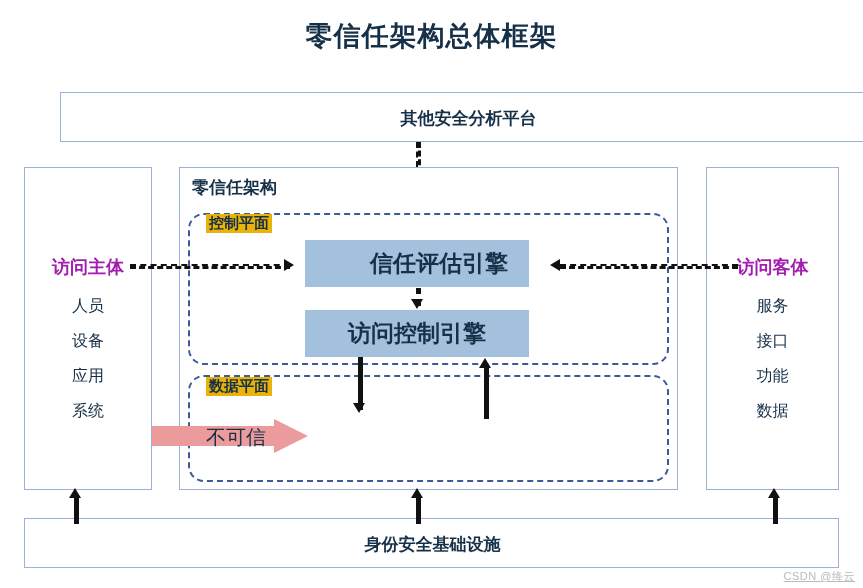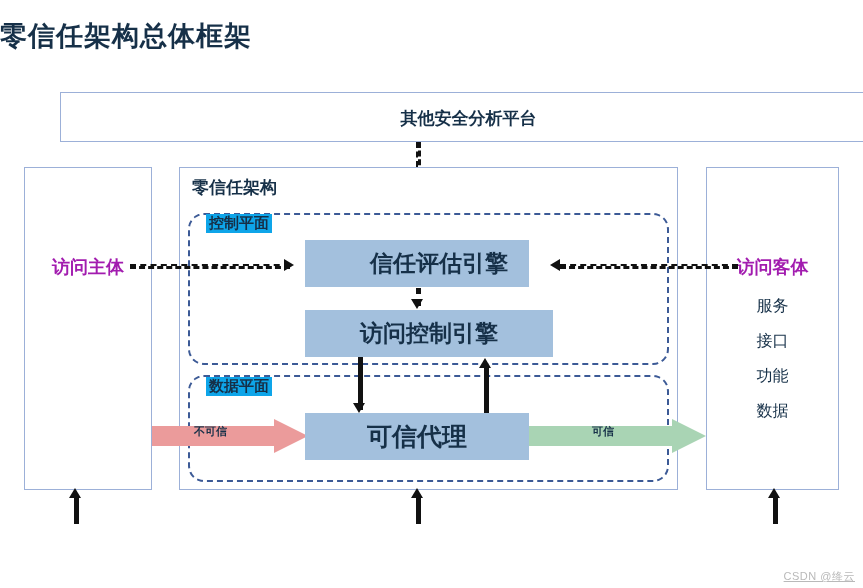--- a/index.html
+++ b/index.html
@@ -8,21 +8,21 @@
     background:#ffffff;
     font-family:"Liberation Sans","DejaVu Sans",sans-serif;
     color:#1f3246;
     overflow:hidden;
   }
   #stage{position:relative;width:863px;height:588px;}
 
   
   .title{
     position:absolute;left:0;top:18px;width:863px;
-    text-align:left;
+    text-align:center;
     font-size:27px;font-weight:bold;letter-spacing:1px;
     color:#163048;
   }
 
   
   .frame{
     position:absolute;
     border:1.4px solid #9cb0d8;
     background:#ffffff;
     box-sizing:border-box;
@@ -65,51 +65,52 @@
   
   .plane{
     position:absolute;
     border:2.2px dashed #3c5a96;
     border-radius:16px;
     box-sizing:border-box;
   }
   .plane-label{
     position:absolute;
     font-size:15px;font-weight:bold;color:#163048;
-    background:#0ea5e9;padding:0 3px;white-space:nowrap;
+    background:#eab308;padding:0 3px;white-space:nowrap;
   }
   #control-plane{left:188px;top:213px;width:481px;height:152px;}
   #control-plane-label{left:206px;top:214px;}
   #data-plane{left:188px;top:375px;width:481px;height:107px;}
   #data-plane-label{left:206px;top:377px;}
 
   
   .bluebox{
     position:absolute;
     background:#a3c0dd;
     display:flex;align-items:center;justify-content:center;
     font-size:23px;font-weight:bold;color:#163048;
     box-sizing:border-box;
   }
   #trust-engine{left:305px;top:240px;width:224px;height:47px;padding-left:44px;}
-  #access-engine{left:305px;top:310px;width:248px;height:47px;}
+  #access-engine{left:305px;top:310px;width:224px;height:47px;}
   #trusted-agent{left:305px;top:413px;width:224px;height:47px;font-size:25px;}
 
   
   .blockarrow{position:absolute;height:34px;}
   .blockarrow .shaft{
     position:absolute;left:0;top:7px;height:20px;
   }
   .blockarrow .head{
     position:absolute;top:0;width:0;height:0;
     border-top:17px solid transparent;border-bottom:17px solid transparent;
   }
   .blockarrow .txt{
-    position:absolute;top:5px;font-size:11px;font-weight:bold;color:#163048;
+    position:absolute;top:5px;font-size:20px;font-weight:normal;color:#163048;
     white-space:nowrap;
+    margin-left:12px;
   }
   #untrusted-arrow{left:152px;top:419px;width:156px;}
   #untrusted-arrow .shaft{width:124px;background:#eb9b9b;}
   #untrusted-arrow .head{left:122px;border-left:34px solid #eb9b9b;}
   #untrusted-arrow .txt{left:42px;}
 
   #trusted-arrow{left:529px;top:419px;width:177px;}
   #trusted-arrow .shaft{width:145px;background:#a9d4b4;}
   #trusted-arrow .head{left:143px;border-left:34px solid #a9d4b4;}
   #trusted-arrow .txt{left:63px;}
@@ -141,20 +142,26 @@
 
   <div class="frame" id="top-platform">
     <div class="frame-label">其他安全分析平台</div>
   </div>
 
   <div class="vline dashed" style="left:416px;top:142px;height:86px;"></div>
   <div class="arrowhead ah-down" style="left:411px;top:228px;"></div>
 
   <div class="frame" id="subject-panel">
     <div class="panel-head">访问主体</div>
+    <div class="panel-list">
+      <span>人员</span>
+      <span>设备</span>
+      <span>应用</span>
+      <span>系统</span>
+    </div>
   </div>
 
   <div class="frame" id="zta">
     <div class="frame-label">零信任架构</div>
   </div>
 
   <div class="frame" id="object-panel">
     <div class="panel-head">访问客体</div>
     <div class="panel-list">
       <span>服务</span>
@@ -188,28 +195,25 @@
 
   <div class="vline solid" style="left:484px;top:367px;height:46px;"></div>
   <div class="arrowhead ah-up" style="left:479px;top:358px;"></div>
 
   <div class="blockarrow" id="untrusted-arrow">
     <div class="shaft"></div>
     <div class="head"></div>
     <div class="txt">不可信</div>
   </div>
 
-  <div class="bluebox" id="trusted-agent">可信代理</div>
-
-  <div class="blockarrow" id="trusted-arrow">
-    <div class="shaft"></div>
-    <div class="head"></div>
-    <div class="txt">可信</div>
-  </div>
-
+
+
+  <div class="frame" id="bottom-identity">
+    <div class="frame-label">身份安全基础设施</div>
+  </div>
 
   <div class="vline solid" style="left:74px;top:497px;height:21px;"></div>
   <div class="arrowhead ah-up" style="left:69px;top:488px;"></div>
 
   <div class="vline solid" style="left:416px;top:497px;height:21px;"></div>
   <div class="arrowhead ah-up" style="left:411px;top:488px;"></div>
 
   <div class="vline solid" style="left:773px;top:497px;height:21px;"></div>
   <div class="arrowhead ah-up" style="left:768px;top:488px;"></div>
 

